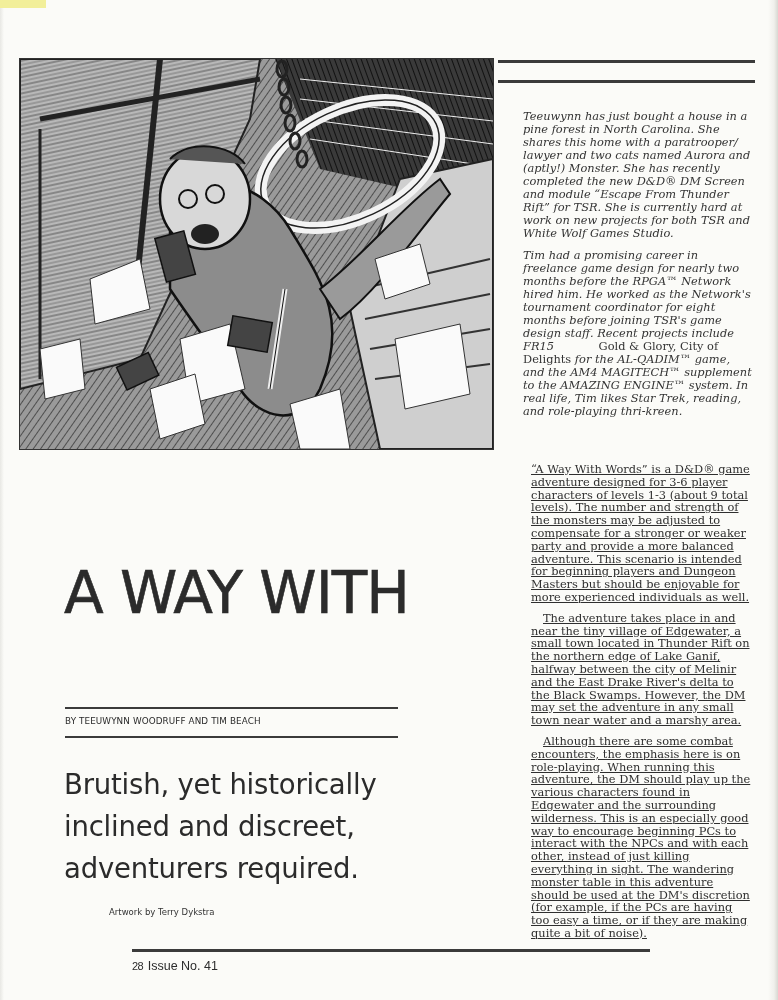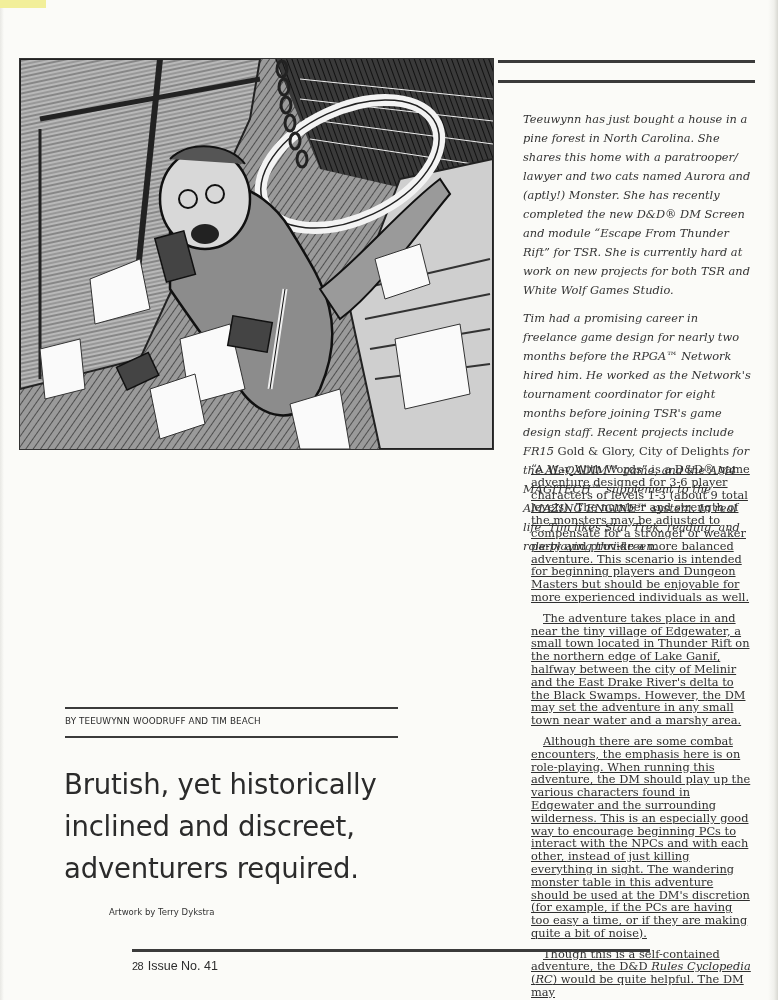--- a/index.html
+++ b/index.html
@@ -25,24 +25,24 @@
     position: absolute; left: 19px; top: 58px; width: 473px; height: 390px;
     border: 1px solid #333; background: #777; overflow: hidden;
   }
   .illustration svg { display: block; }
   
   .rule { position: absolute; background: #3b3b3b; }
   
   .bio {
     position: absolute; left: 523px; top: 110px; width: 232px;
     font-family: "DejaVu Serif", serif; font-style: italic;
-    font-size: 11.4px; line-height: 19px; color: #333;
+    font-size: 11.4px; line-height: 13px; color: #333;
   }
   .bio p { margin: 0 0 9px 0; }
-  .bio .roman { font-style: normal; }
+  .bio .roman { font-style: normal; margin-left: 41px; }
   
   .body-col {
     position: absolute; left: 523px; top: 455px; width: 236px;
     font-family: "DejaVu Serif", serif;
     font-size: 11.4px; line-height: 12.8px; color: #2f2f2f;
   }
   .body-col p { margin: 8px; text-decoration: underline; }
   .body-col p.indent { text-indent: 12px; }
   .body-col em { font-style: italic; }
   
@@ -170,25 +170,24 @@
 
 <div class="bio">
   <p>Teeuwynn has just bought a house in a pine forest in North Carolina. She shares this home with a paratrooper/ lawyer and two cats named Aurora and (aptly!) Monster. She has recently completed the new D&amp;D® DM Screen and module “Escape From Thunder Rift” for TSR. She is currently hard at work on new projects for both TSR and White Wolf Games Studio.</p>
   <p><span>Tim had a promising career in freelance game design for nearly two months before the RPGA™ Network hired him. He worked as the Network's tournament coordinator for eight months before joining TSR's game design staff. Recent projects include FR15 </span><span class="roman">Gold &amp; Glory, City of Delights</span><span> for the AL-QADIM™ game, and the AM4 MAGITECH™ supplement to the AMAZING ENGINE™ system. In real life, Tim likes Star Trek, reading, and role-playing thri-kreen.</span></p>
 </div>
 
 <div class="body-col">
   <p>“A Way With Words” is a D&amp;D® game adventure designed for 3-6 player characters of levels 1-3 (about 9 total levels). The number and strength of the monsters may be adjusted to compensate for a stronger or weaker party and provide a more balanced adventure. This scenario is intended for beginning players and Dungeon Masters but should be enjoyable for more experienced individuals as well.</p>
   <p class="indent">The adventure takes place in and near the tiny village of Edgewater, a small town located in Thunder Rift on the northern edge of Lake Ganif, halfway between the city of Melinir and the East Drake River's delta to the Black Swamps. However, the DM may set the adventure in any small town near water and a marshy area.</p>
   <p class="indent">Although there are some combat encounters, the emphasis here is on role-playing. When running this adventure, the DM should play up the various characters found in Edgewater and the surrounding wilderness. This is an especially good way to encourage beginning PCs to interact with the NPCs and with each other, instead of just killing everything in sight. The wandering monster table in this adventure should be used at the DM's discretion (for example, if the PCs are having too easy a time, or if they are making quite a bit of noise).</p>
-  <p class="indent"><span>Though this is a self-contained adventure, the D&amp;D </span><em>Rules Cyclopedia</em><span> (</span><em>RC</em><span>) would be quite helpful. The DM may</span></p>
 </div>
 
 <h1 class="title">
-  <br>
+  <span>A WAY WITH</span><br>
 </h1>
 
 <div class="rule" style="left:65px; top:707px; width:333px; height:2px;"></div>
 <div class="byline">BY TEEUWYNN WOODRUFF AND TIM BEACH</div>
 <div class="rule" style="left:65px; top:736px; width:333px; height:2px;"></div>
 
 <div class="deck">Brutish, yet historically inclined and discreet, adventurers required.</div>
 
 <div class="credit">Artwork by Terry Dykstra</div>
 

